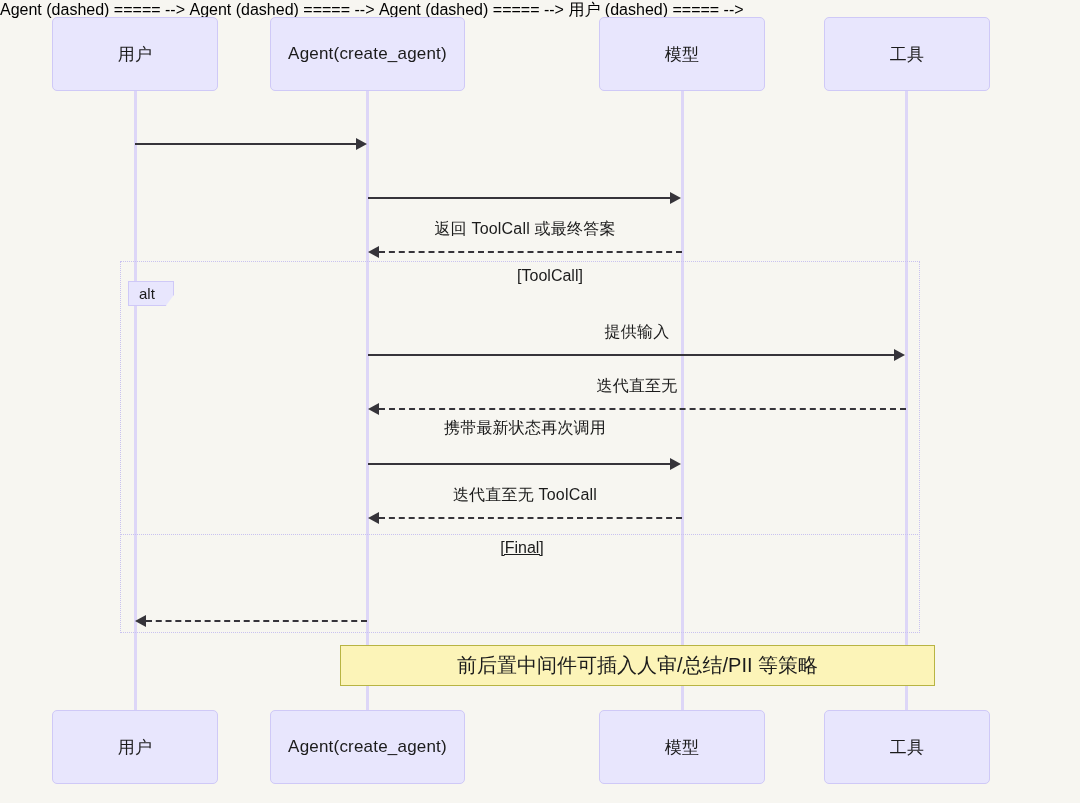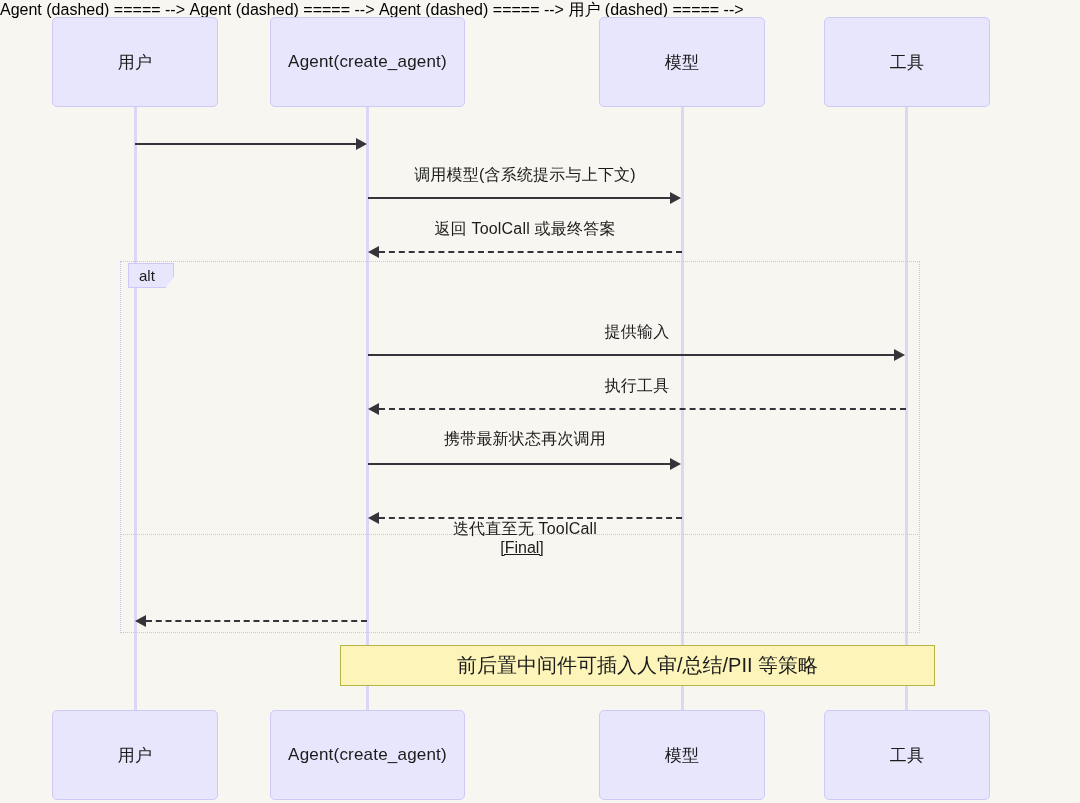--- a/index.html
+++ b/index.html
@@ -7,21 +7,21 @@
     width:1080px;height:803px;
     background:#f7f6f1;
     font-family:"Liberation Sans","DejaVu Sans",sans-serif;
     overflow:hidden;
   }
   #diagram{position:relative;width:1080px;height:803px;}
 
   
   .participant{
     position:absolute;
-    width:166px;height:90px;
+    width:166px;height:74px;
     background:#e8e6fd;
     border:1px solid #cfc9f7;
     border-radius:5px;
     display:flex;align-items:center;justify-content:center;
     box-sizing:border-box;
     font-size:17px;color:#1b1b1b;
     letter-spacing:.2px;
     white-space:nowrap;
   }
 
@@ -48,20 +48,21 @@
     position:absolute;
     background:#e8e6fd;
     border:1px solid #cfc9f7;
     box-sizing:border-box;
     font-size:15px;color:#1b1b1b;
     display:flex;align-items:center;
     padding-left:10px;
     height:25px;width:46px;
     -webkit-clip-path:polygon(0 0,100% 0,100% 55%,82% 100%,0 100%);
     clip-path:polygon(0 0,100% 0,100% 55%,82% 100%,0 100%);
+    margin-top:18px;
   }
   .frag-cond{
     position:absolute;
     font-size:16px;color:#1b1b1b;
     text-align:center;
     white-space:nowrap;
   }
 
   
   .msg-line{
@@ -114,53 +115,53 @@
   
   <div class="participant" style="left:52px;top:17px;">用户</div>
   <div class="participant" style="left:270px;top:17px;width:195px;">Agent(create_agent)</div>
   <div class="participant" style="left:599px;top:17px;">模型</div>
   <div class="participant" style="left:824px;top:17px;">工具</div>
 
   
   <div class="frag" style="left:120px;top:261px;width:800px;height:372px;"></div>
   <div class="frag-divider" style="left:120px;top:534px;width:800px;"></div>
   <div class="frag-label" style="left:128px;top:263px;">alt</div>
+  <div class="frag-cond" style="left:430px;top:267px;width:240px;">[ToolCall]</div>
   <div class="frag-cond" style="left:402px;top:539px;width:240px;text-decoration:underline;">[Final]</div>
 
   
   <div class="msg-line" style="left:135px;top:143px;width:222px;"></div>
   <div class="arrow-head right" style="left:356px;top:138px;"></div>
 
   
-  <div class="msg-label" style="left:368px;top:165px;width:314px;">调用模型(含系统提示与上下文)</div>
   <div class="msg-line" style="left:368px;top:197px;width:303px;"></div>
   <div class="arrow-head right" style="left:670px;top:192px;"></div>
 
    Agent (dashed) ===== --&gt;
   <div class="msg-label" style="left:368px;top:219px;width:314px;">返回 ToolCall 或最终答案</div>
   <div class="msg-line dashed" style="left:379px;top:251px;width:303px;"></div>
   <div class="arrow-head left" style="left:368px;top:246px;"></div>
 
   
   <div class="msg-label" style="left:368px;top:322px;width:538px;">提供输入</div>
   <div class="msg-line" style="left:368px;top:354px;width:527px;"></div>
   <div class="arrow-head right" style="left:894px;top:349px;"></div>
 
    Agent (dashed) ===== --&gt;
-  <div class="msg-label" style="left:368px;top:376px;width:538px;">执行工具</div>
+  <div class="msg-label" style="left:368px;top:376px;width:538px;">迭代直至无</div>
   <div class="msg-line dashed" style="left:379px;top:408px;width:527px;"></div>
   <div class="arrow-head left" style="left:368px;top:403px;"></div>
 
   
-  <div class="msg-label" style="left:368px;top:429px;width:314px;">携带最新状态再次调用</div>
+  <div class="msg-label" style="left:368px;top:418px;width:314px;">携带最新状态再次调用</div>
   <div class="msg-line" style="left:368px;top:463px;width:303px;"></div>
   <div class="arrow-head right" style="left:670px;top:458px;"></div>
 
    Agent (dashed) ===== --&gt;
-  <div class="msg-label" style="left:368px;top:485px;width:314px;margin-top:34px;">迭代直至无 ToolCall</div>
+  <div class="msg-label" style="left:368px;top:485px;width:314px;">迭代直至无 ToolCall</div>
   <div class="msg-line dashed" style="left:379px;top:517px;width:303px;"></div>
   <div class="arrow-head left" style="left:368px;top:512px;"></div>
 
    用户 (dashed) ===== --&gt;
   <div class="msg-line dashed" style="left:146px;top:620px;width:221px;"></div>
   <div class="arrow-head left" style="left:135px;top:615px;"></div>
 
   
   <div class="note" style="left:340px;top:645px;width:595px;height:41px;">前后置中间件可插入人审/总结/PII 等策略</div>
 

